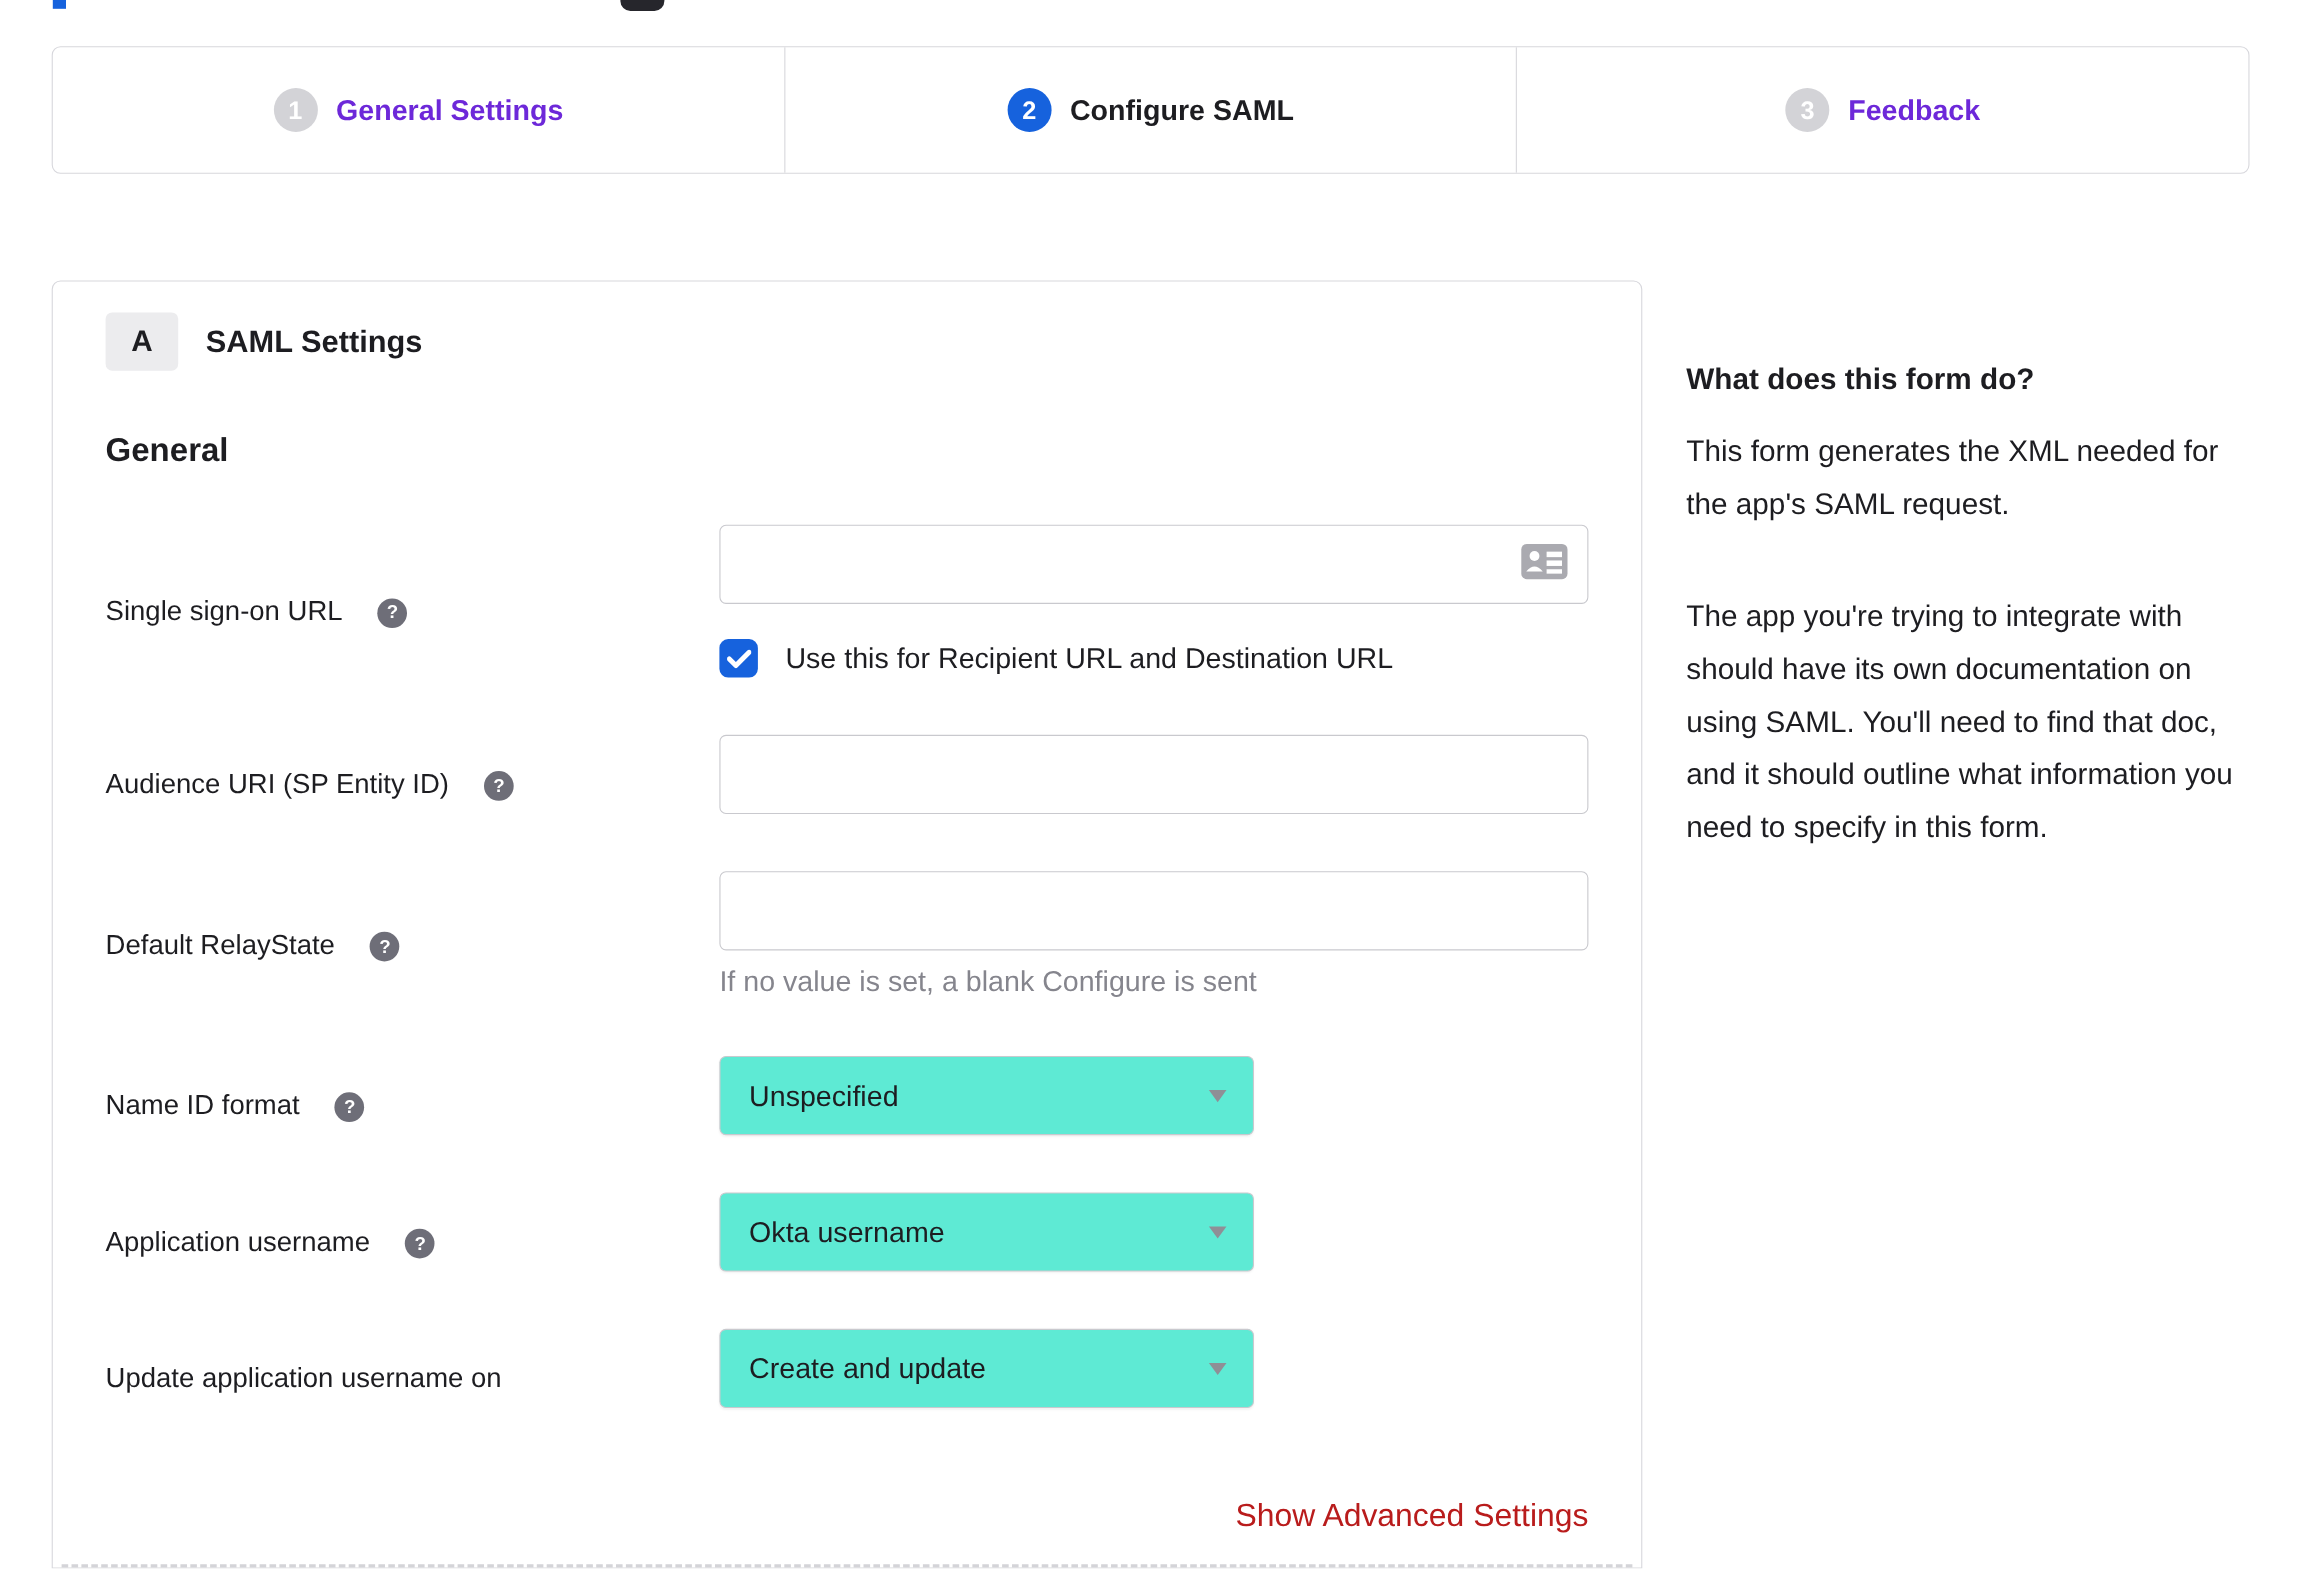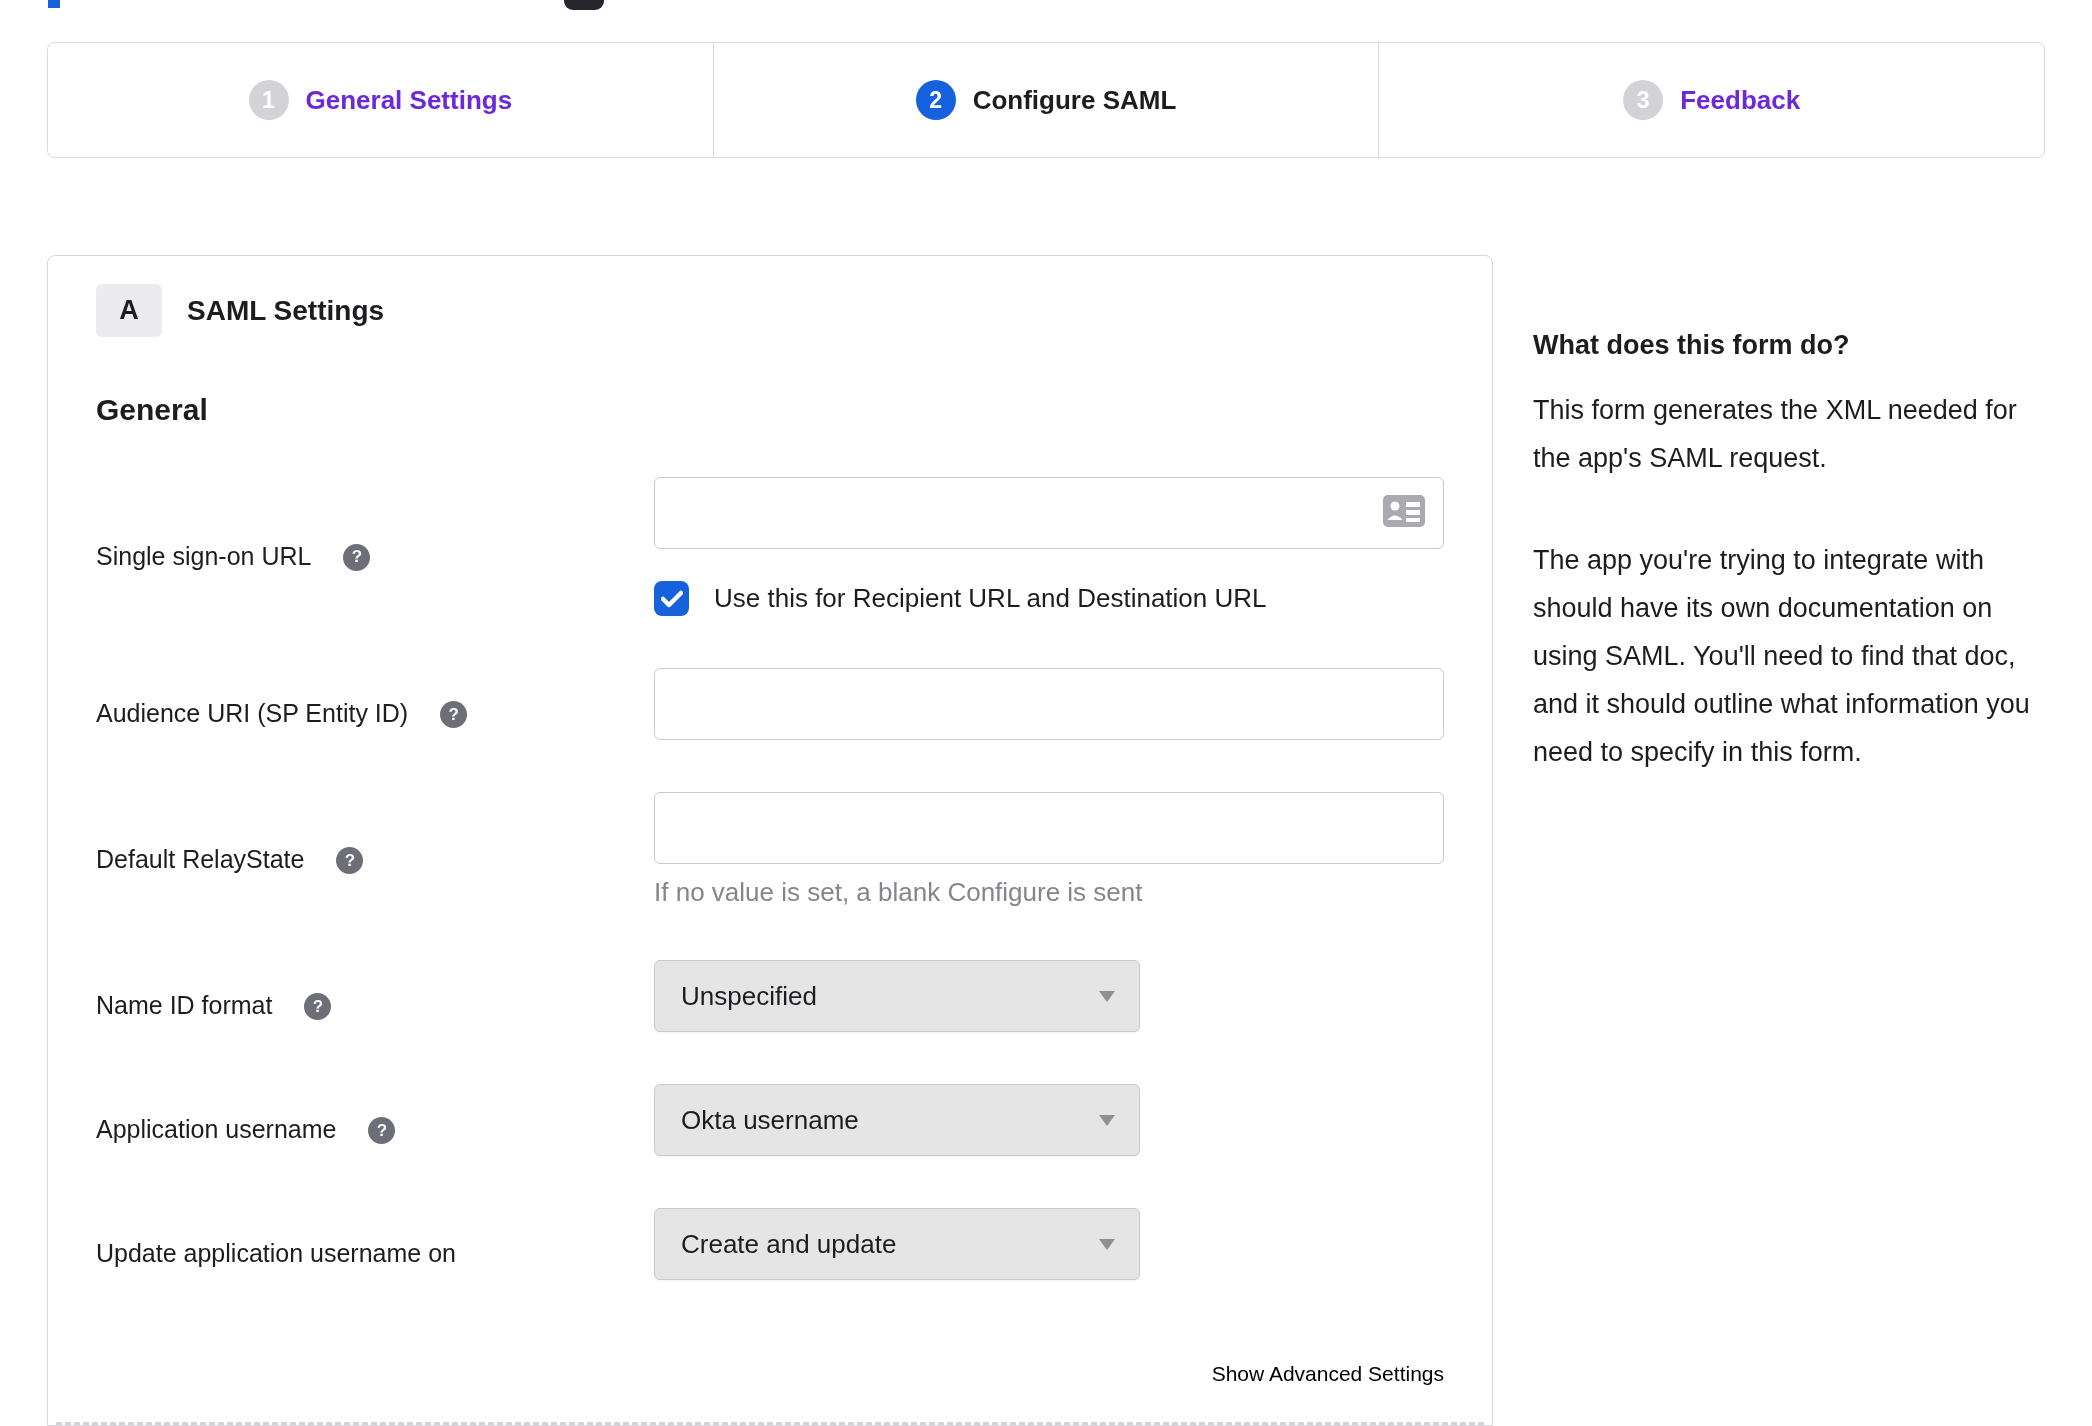--- a/index.html
+++ b/index.html
@@ -76,32 +76,32 @@
     width:35px; height:35px; background:#1662dd; border-radius:8px;
     display:flex; align-items:center; justify-content:center; flex:none; cursor:pointer;
   }
   .checkbox-label { font-size:26px; }
 
   .helper-text { margin-top:13px; font-size:26px; color:#85858d; }
 
   .select {
     width:486px; height:72px; border:1px solid #c9c9ce; border-radius:6px;
     display:flex; align-items:center; justify-content:space-between;
-    padding:0 24px 0 26px; font-size:26px; background:#e5e5e5; cursor:pointer;
+    padding:0 24px 0 26px; font-size:26px; background:#5eead4; cursor:pointer;
     box-shadow:0 1px 2px rgba(0,0,0,0.05);
     gap:30px;
   }
   .select-caret {
     width:0; height:0; flex:none;
     border-left:8px solid transparent; border-right:8px solid transparent;
     border-top:11px solid #8f8f96;
   }
 
   .advanced-row { width:1348px; text-align:right; margin-top:82px; }
-  .advanced-link { color:#000000; font-size:21px; text-decoration:none; cursor:pointer; }
+  .advanced-link { color:#b91c1c; font-size:29px; text-decoration:none; cursor:pointer; }
 
   
   .sidebar { position:absolute; left:1533px; top:326px; width:500px; }
   .sb-heading { font-size:27px; font-weight:bold; line-height:38px; margin:0 0 22px 0; }
   .sb-body { font-size:27px; font-weight:normal; line-height:48px; margin:0 0 54px 0; }
 </style>
 </head>
 <body>
 
 <div class="frag-blue"></div>

